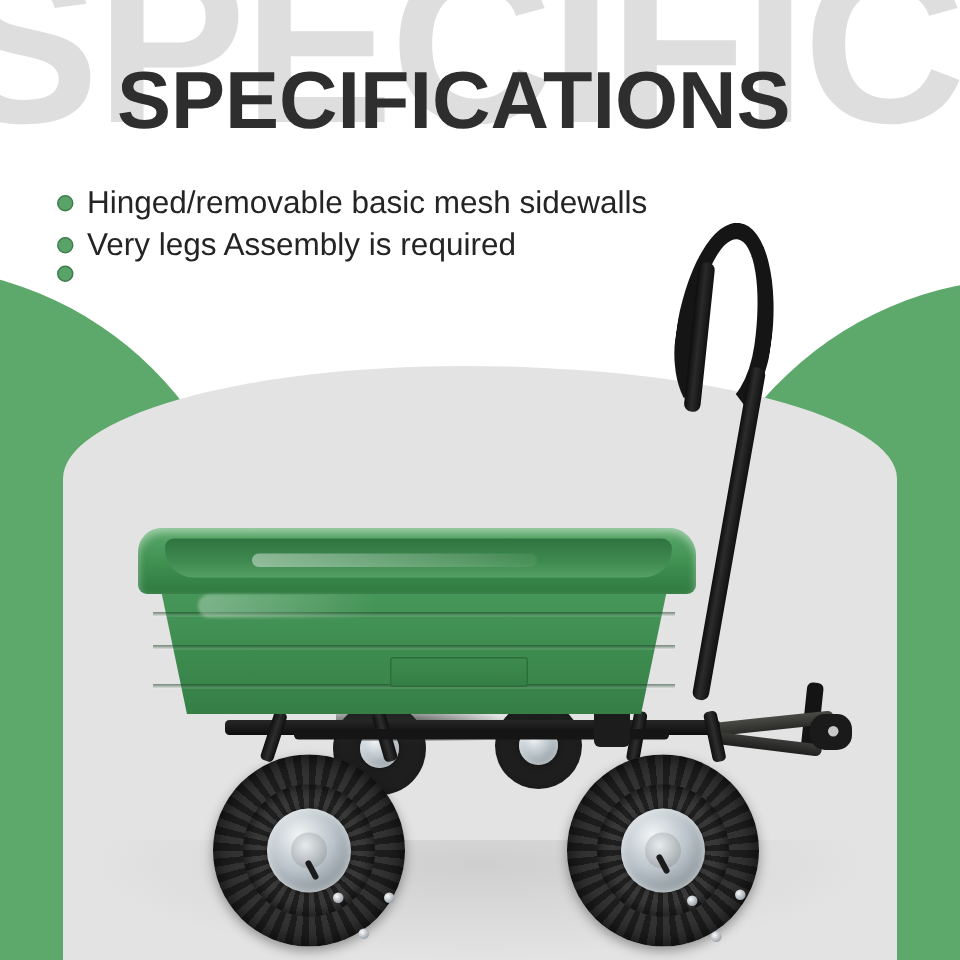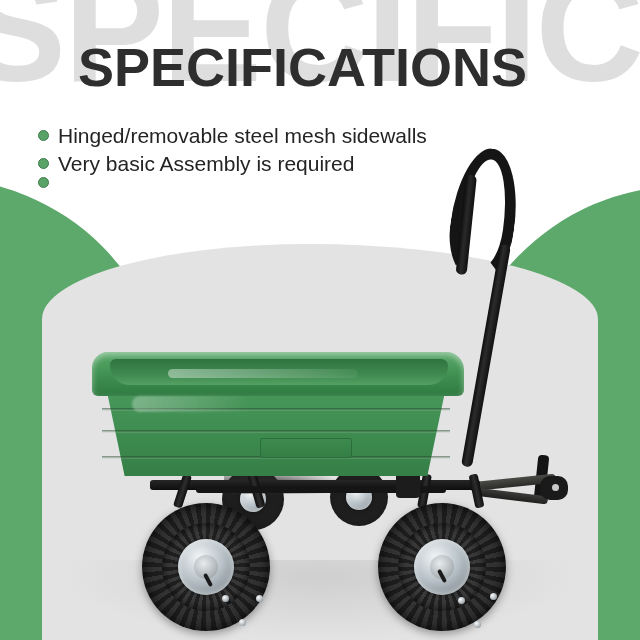--- a/index.html
+++ b/index.html
@@ -286,25 +286,25 @@
   <div class="green-right"></div>
   <div class="gray-blob"></div>
   <div class="gray-blob-2"></div>
   <div class="floor-shade"></div>
 
   <div class="headline">SPECIFICATIONS</div>
 
   <ul class="bullets">
     <li>
       <span class="dot"></span>
-      <span>Hinged/removable steel mesh sidewalls</span>
+      <span>Hinged/removable basic mesh sidewalls</span>
     </li>
     <li>
       <span class="dot"></span>
-      <span>Very basic Assembly is required</span>
+      <span>Very legs Assembly is required</span>
     </li>
     <li>
       <span class="dot"></span>
     </li>
   </ul>
 
   <div id="wagon">
 
     <div class="handle-outer"></div>
     <div class="handle-bar2"></div>

